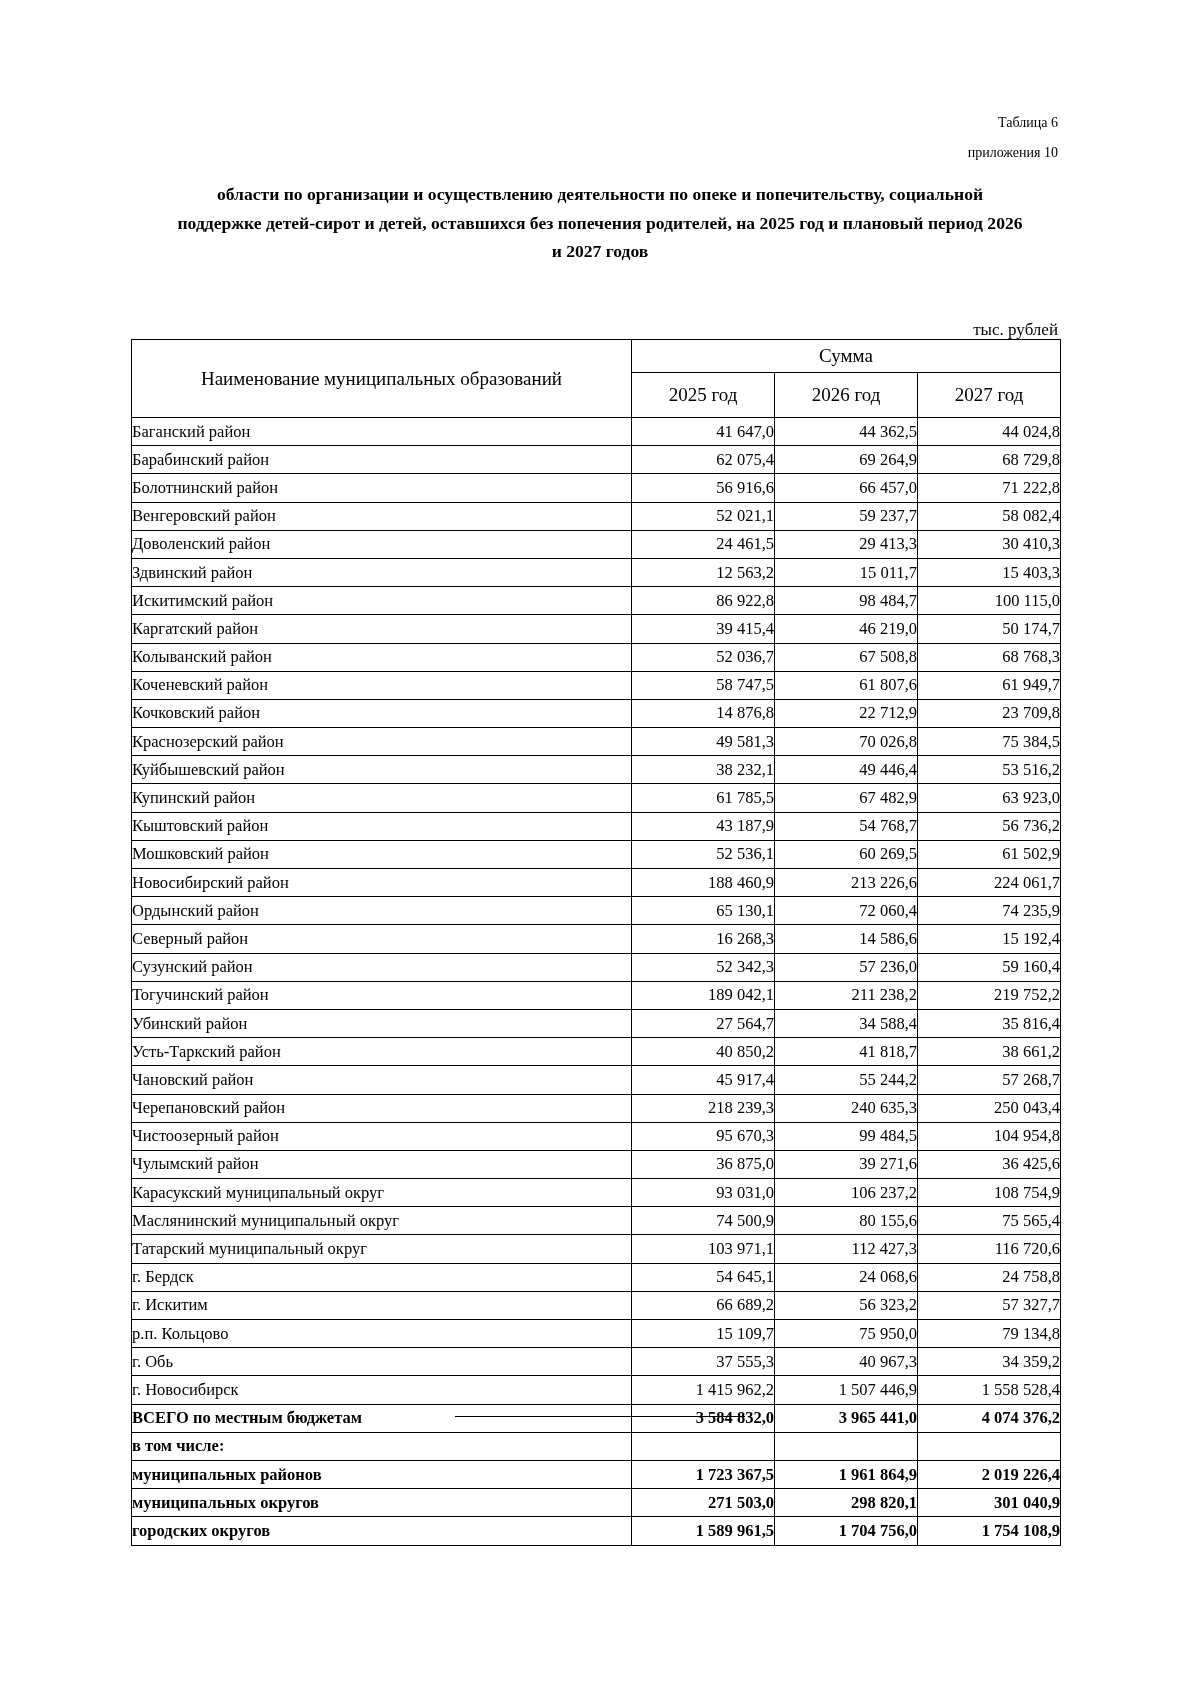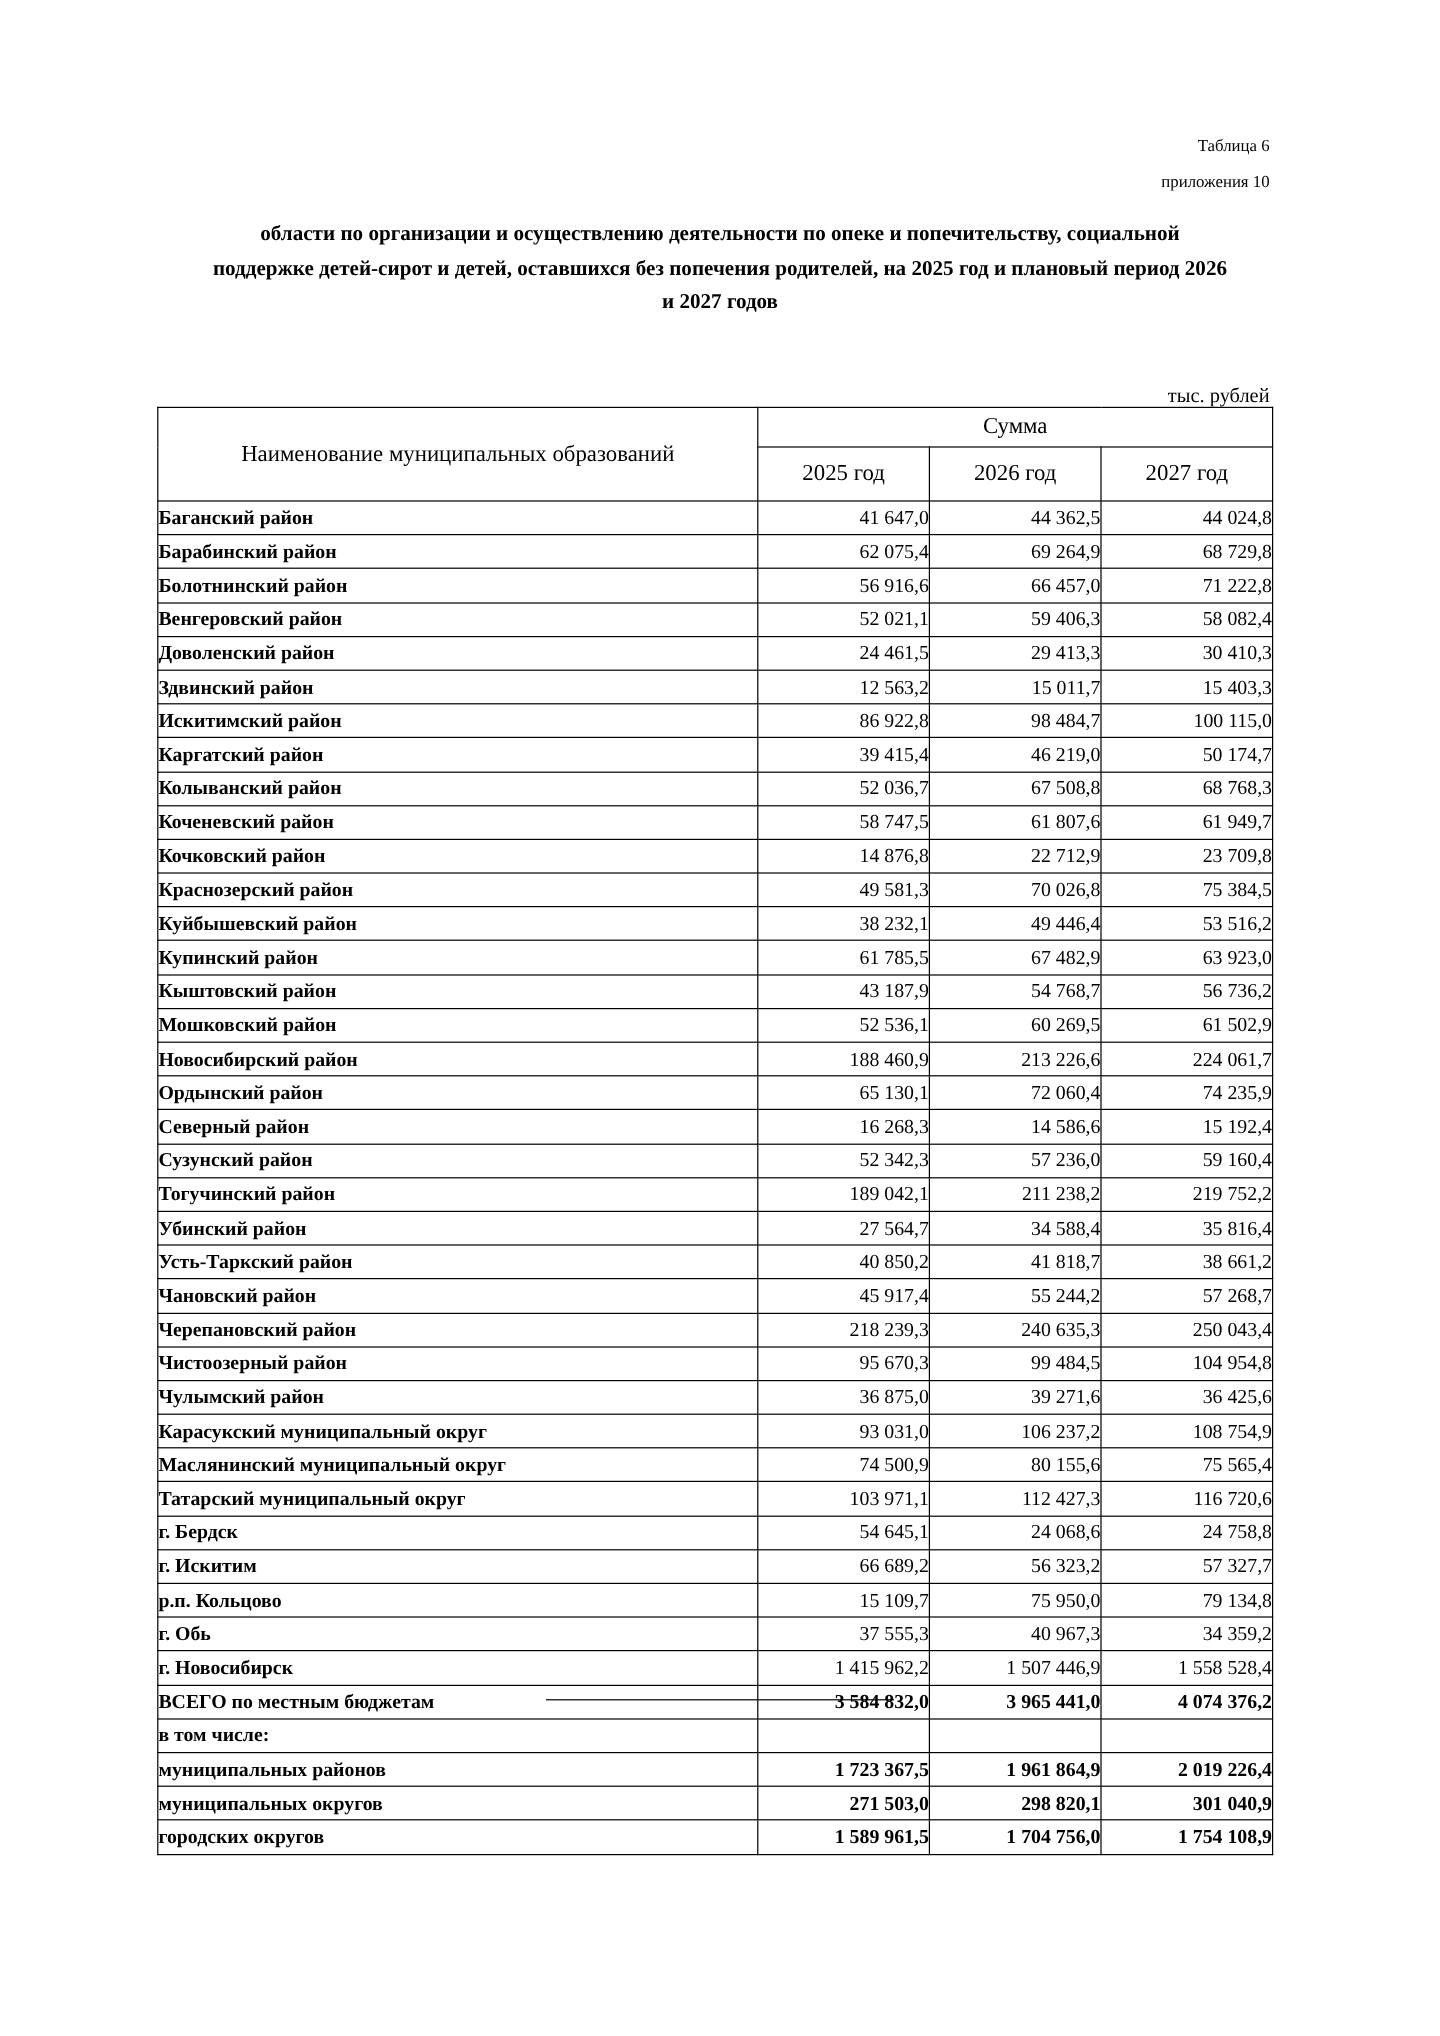--- a/index.html
+++ b/index.html
@@ -90,21 +90,20 @@
   }
   th.col-year {
     height: 44px;
   }
   td.name-cell {
     height: 27.2px;
     padding: 0 4px 0 6px;
     text-align: left;
     white-space: nowrap;
     overflow: hidden;
-    font-weight: bold;
   }
   td.num-cell {
     height: 27.2px;
     padding: 0 7px 0 4px;
     text-align: right;
     white-space: nowrap;
   }
   tr.bold-row td { font-weight: bold; margin-left: 36px; }
 
   
@@ -175,21 +174,21 @@
           </tr>
           <tr>
             <td class="name-cell">Болотнинский район</td>
             <td class="num-cell">56 916,6</td>
             <td class="num-cell">66 457,0</td>
             <td class="num-cell">71 222,8</td>
           </tr>
           <tr>
             <td class="name-cell">Венгеровский район</td>
             <td class="num-cell">52 021,1</td>
-            <td class="num-cell">59 406,3</td>
+            <td class="num-cell">59 237,7</td>
             <td class="num-cell">58 082,4</td>
           </tr>
           <tr>
             <td class="name-cell">Доволенский район</td>
             <td class="num-cell">24 461,5</td>
             <td class="num-cell">29 413,3</td>
             <td class="num-cell">30 410,3</td>
           </tr>
           <tr>
             <td class="name-cell">Здвинский район</td>

